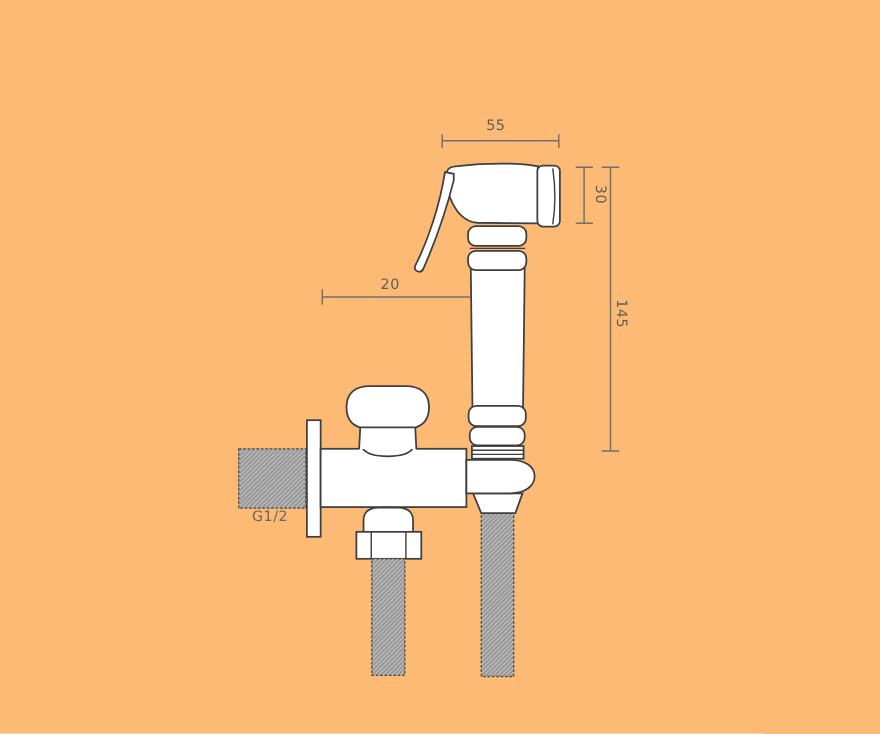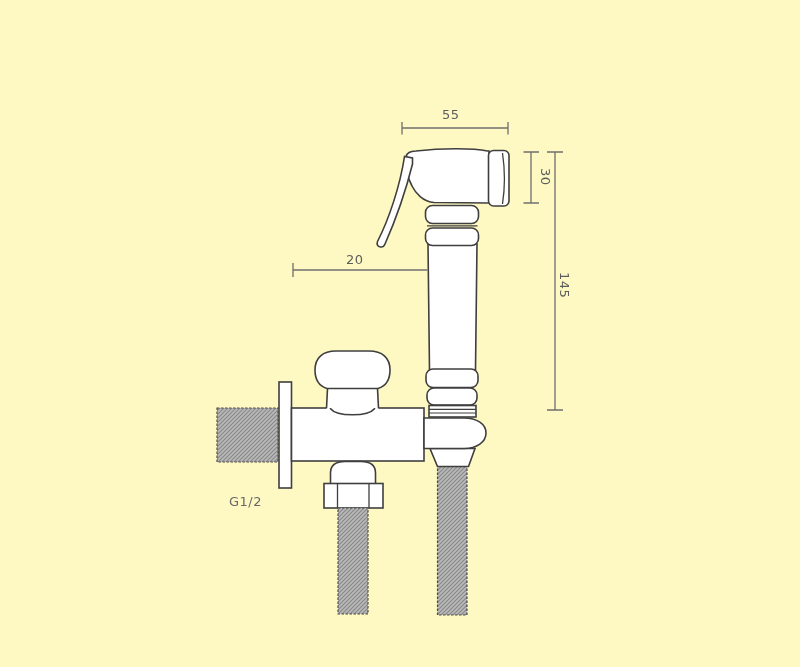--- a/index.html
+++ b/index.html
@@ -1,28 +1,28 @@
 <!DOCTYPE html>
 <html><head>
 <meta charset="utf-8">
 <style>
   html,body{margin:0;padding:0;background:#ffffff;}
   .canvas{
-    position:relative;width:800px;height:667px;background:#fef9c3;
+    position:relative;width:800px;height:667px;background:#fdba74;
     overflow:hidden;font-family:"DejaVu Sans", sans-serif;
   }
   .canvas svg{position:absolute;left:0;top:0;}
   .dim-label{
     position:absolute;color:#5d5d5d;font-size:13px;line-height:15px;
     letter-spacing:0.5px;white-space:nowrap;user-select:none;
   }
   .rot{transform:rotate(90deg);transform-origin:0 0;}
   .thread-label{
     position:absolute;color:#686868;font-size:13px;line-height:15px;
-    letter-spacing:0.5px;white-space:nowrap;user-select:none;margin-top:31px;
+    letter-spacing:0.5px;white-space:nowrap;user-select:none;
   }
 </style>
 </head>
 <body>
 
 <div class="canvas">
 
   <svg width="800" height="667" viewBox="0 0 800 667">
     <defs>
       <pattern id="hatch" width="4" height="4" patternUnits="userSpaceOnUse">

